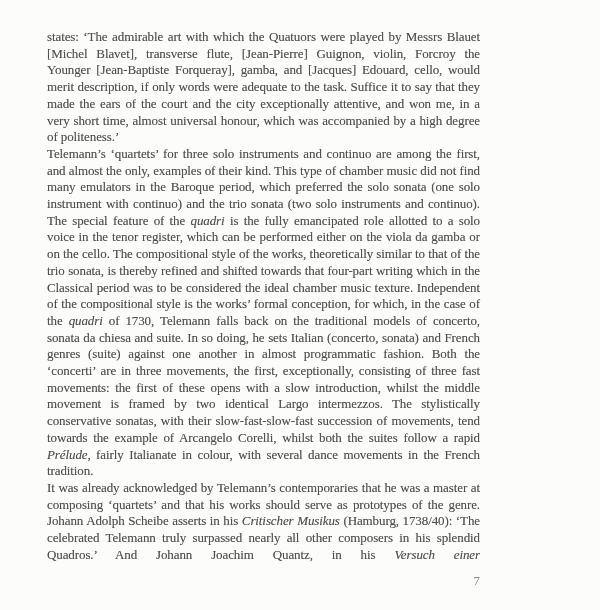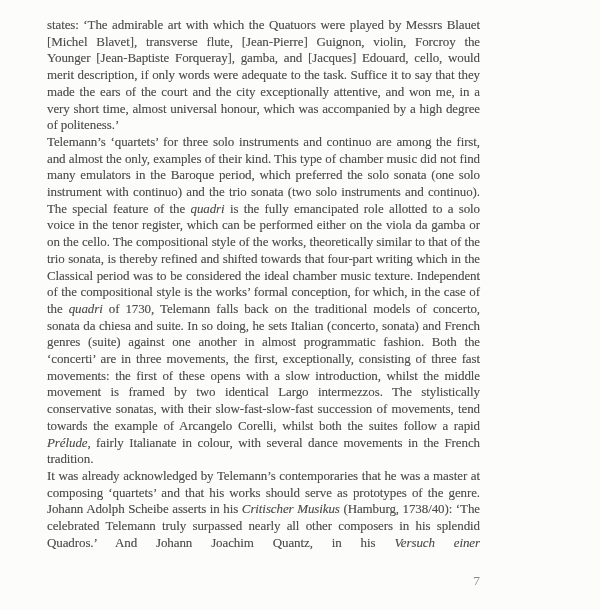--- a/index.html
+++ b/index.html
@@ -11,21 +11,21 @@
     position: relative;
     width: 600px;
     height: 610px;
     background: #fcfcfa;
     overflow: hidden;
     font-family: "Liberation Serif", "DejaVu Serif", serif;
   }
   .text-block {
     position: absolute;
     left: 47px;
-    top: 17px;
+    top: 29px;
     width: 433px;
     color: #4f4f4f;
     font-size: 13px;
     line-height: 16.7px;
     letter-spacing: -0.1px;
     text-align: justify;
     text-shadow: 0 0 0.5px rgba(90,90,90,0.45);
     font-family: Liberation Serif, serif;
   }
   .text-block p {

